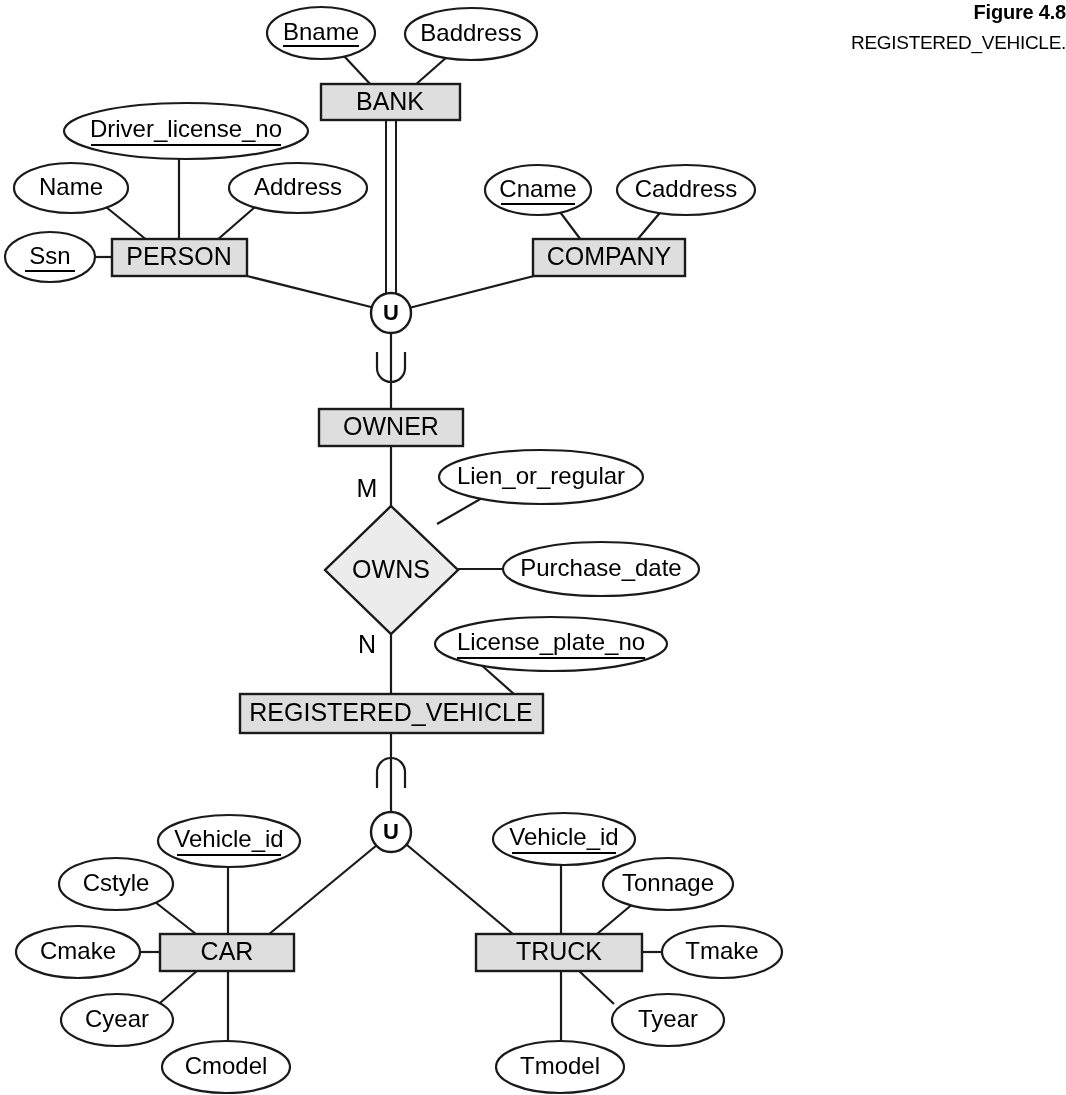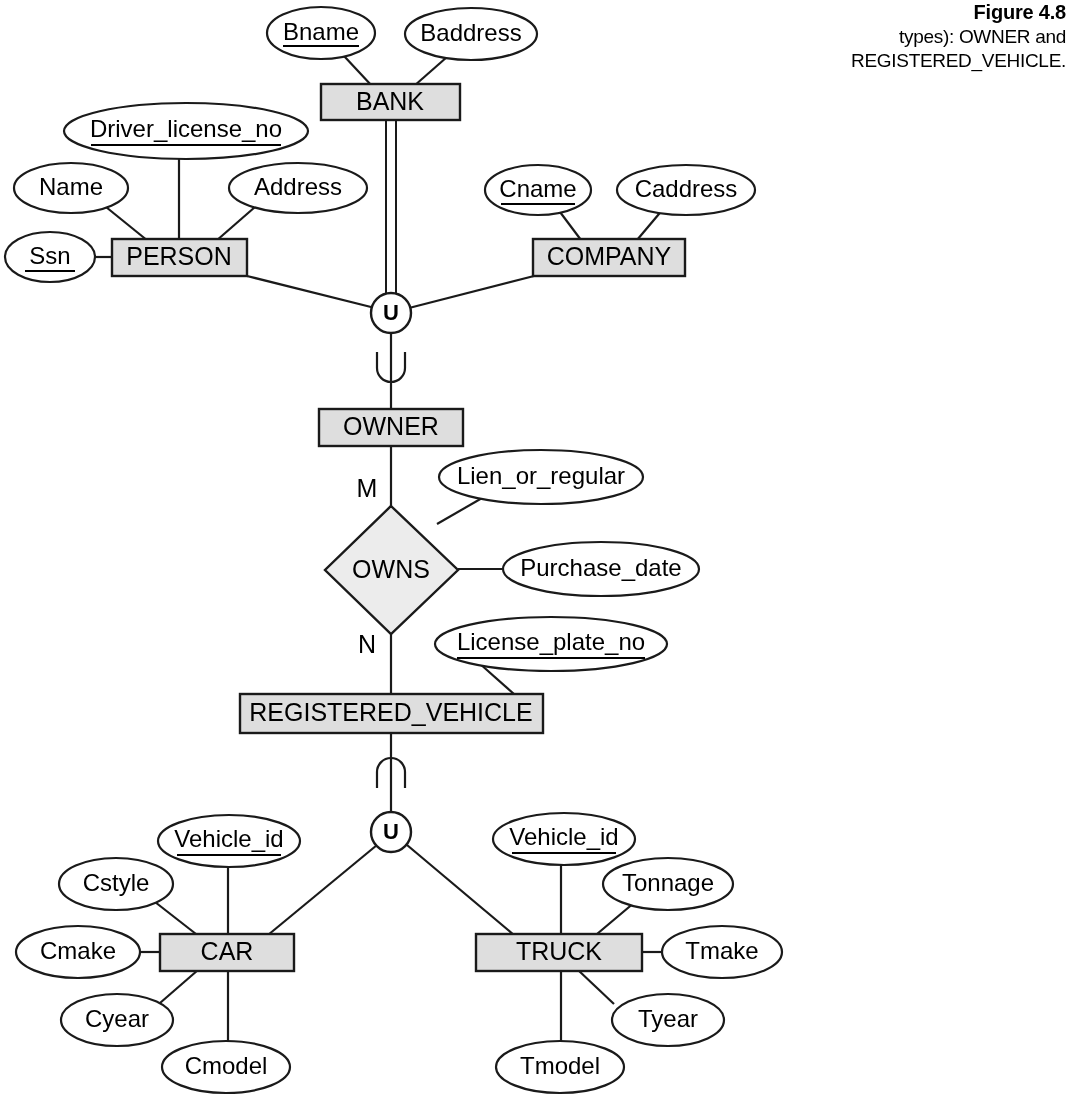--- a/index.html
+++ b/index.html
@@ -21,21 +21,21 @@
     width: 280px;
     text-align: right;
     color: #000000;
     line-height: 1.22;
   }
   #figure-caption .fig-number {
     display: block;
     font-weight: bold;
     font-size: 20px;
     letter-spacing: -0.2px;
-    margin-bottom: 1px;
+    margin-bottom: 7px;
   }
   #figure-caption .fig-text {
     display: block;
     font-size: 19px;
     letter-spacing: -0.3px;
   }
   #er-diagram {
     position: absolute;
     top: 0;
     left: 0;
@@ -113,21 +113,20 @@
   .key-underline {
     stroke: #000000;
     stroke-width: 1.8;
   }
 </style>
 </head>
 <body>
 
 <div id="figure-caption">
   <span class="fig-number">Figure 4.8</span>
-  <span class="fig-text">types): OWNER and</span>
   <span class="fig-text">REGISTERED_VEHICLE.</span>
 </div>
 
 <svg id="er-diagram" width="1066" height="1095" viewBox="0 0 1066 1095">
 
   <g>
 
     <line class="er-line" x1="344" y1="56" x2="372" y2="86"></line>
     <line class="er-line" x1="447" y1="57" x2="414" y2="86"></line>
 

